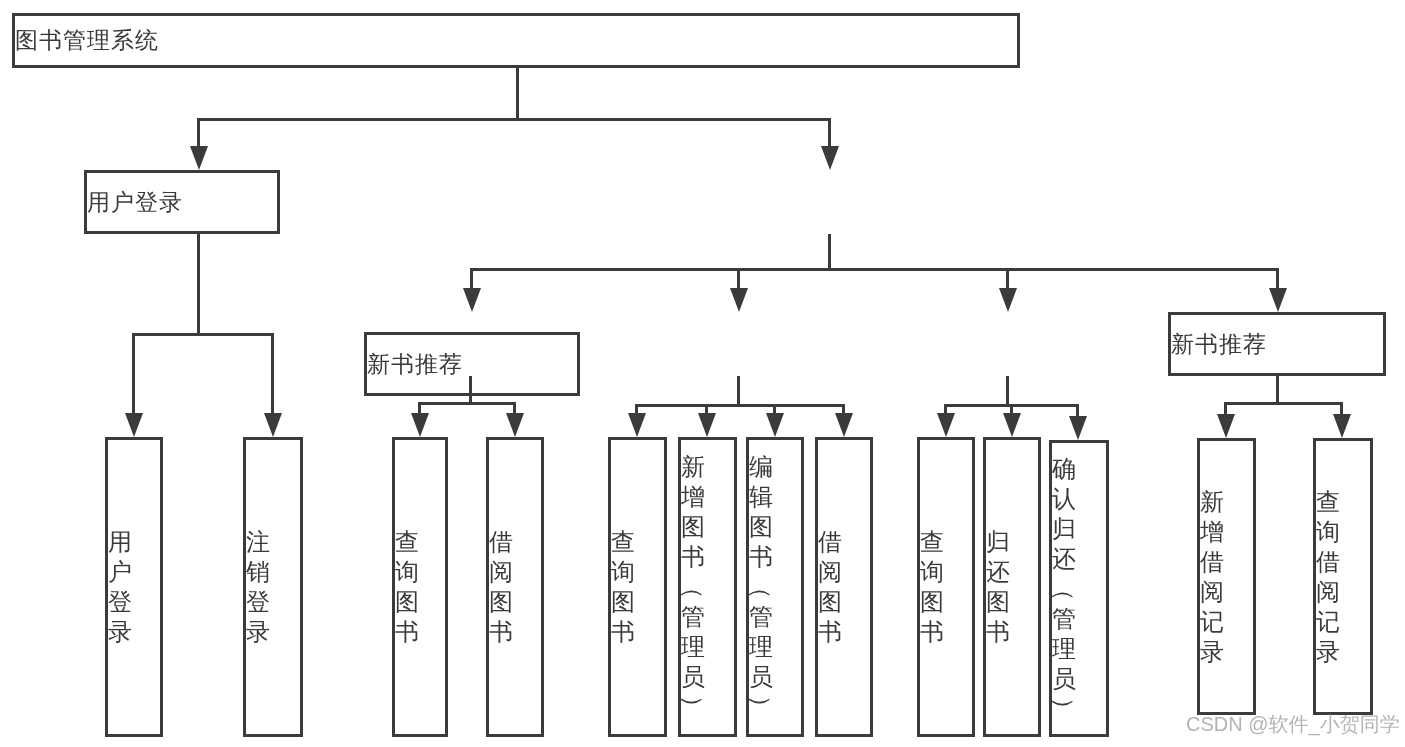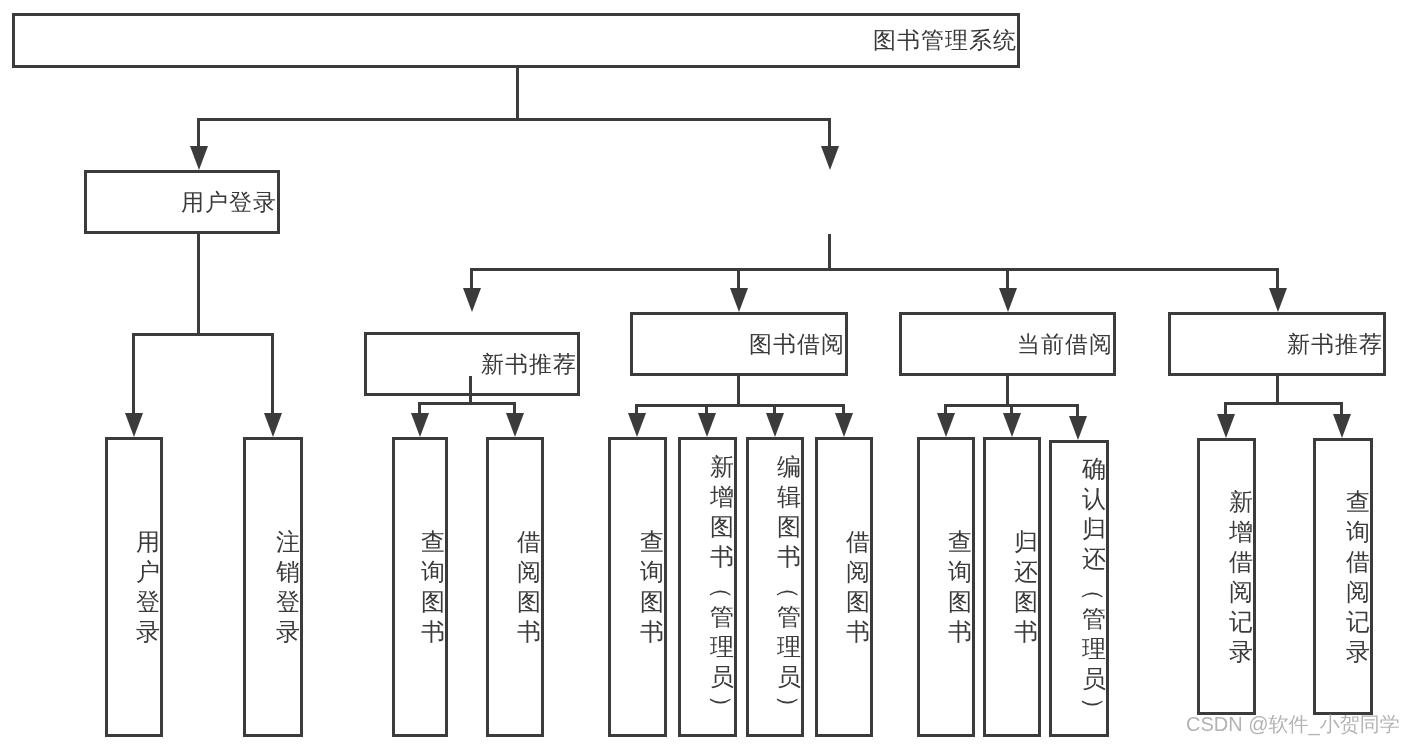--- a/index.html
+++ b/index.html
@@ -12,21 +12,21 @@
     width:1405px;height:747px;
     background:#ffffff;
     font-family:"Liberation Sans","DejaVu Sans",sans-serif;
     overflow:hidden;
   }
   .box{
     position:absolute;
     box-sizing:border-box;
     border:3px solid var(--line);
     background:#fff;
-    display:flex;align-items:center;justify-content:flex-end;
+    display:flex;align-items:center;justify-content:flex-start;
     color:var(--text);
   }
   .hbox{font-size:23px;letter-spacing:1px;}
   .vbox{font-size:24px;}
   .vtext{display:block;}
   .vch{display:block;line-height:30px;text-align:center;}
   .vch.rot{transform:rotate(90deg);}
   .hline,.vlineseg{position:absolute;background:var(--line);}
   .hline{height:3px;}
   .vlineseg{width:3px;}
@@ -79,26 +79,20 @@
   <div class="vlineseg" style="left:737px;top:268px;height:24px;"></div>
   <div class="arrow" style="left:730px;top:288px;"></div>
   <div class="vlineseg" style="left:1006px;top:268px;height:24px;"></div>
   <div class="arrow" style="left:999px;top:288px;"></div>
   <div class="vlineseg" style="left:1276px;top:268px;height:24px;"></div>
   <div class="arrow" style="left:1269px;top:288px;"></div>
 
   <div class="box hbox" style="left:364px;top:312px;width:216px;height:64px;margin-top:20px;">
     <span>新书推荐</span>
   </div>
-  <div class="box hbox" style="left:630px;top:312px;width:218px;height:64px;">
-    <span>图书借阅</span>
-  </div>
-  <div class="box hbox" style="left:899px;top:312px;width:217px;height:64px;">
-    <span>当前借阅</span>
-  </div>
   <div class="box hbox" style="left:1168px;top:312px;width:218px;height:64px;">
     <span>新书推荐</span>
   </div>
 
   <div class="vlineseg" style="left:469px;top:376px;height:29px;"></div>
   <div class="hline" style="left:418px;top:402px;width:98px;"></div>
   <div class="vlineseg" style="left:418px;top:402px;height:14px;"></div>
   <div class="arrow" style="left:411px;top:413px;"></div>
   <div class="vlineseg" style="left:513px;top:402px;height:14px;"></div>
   <div class="arrow" style="left:506px;top:413px;"></div>

